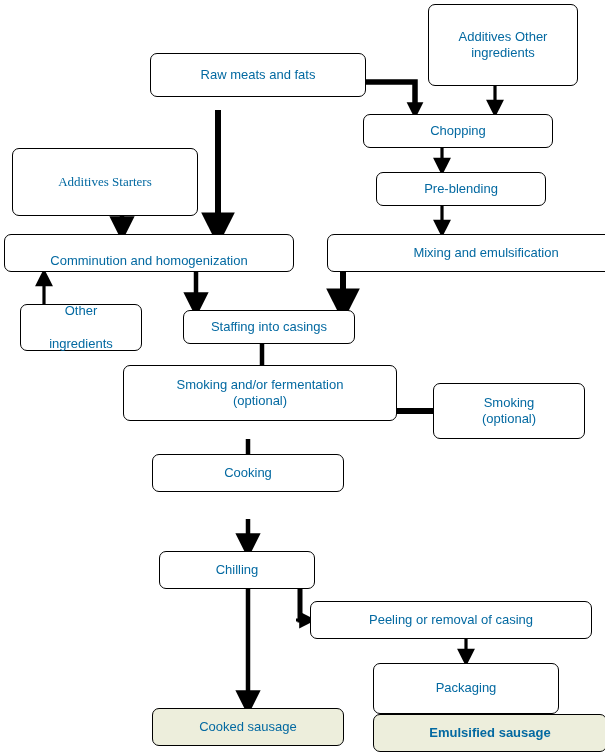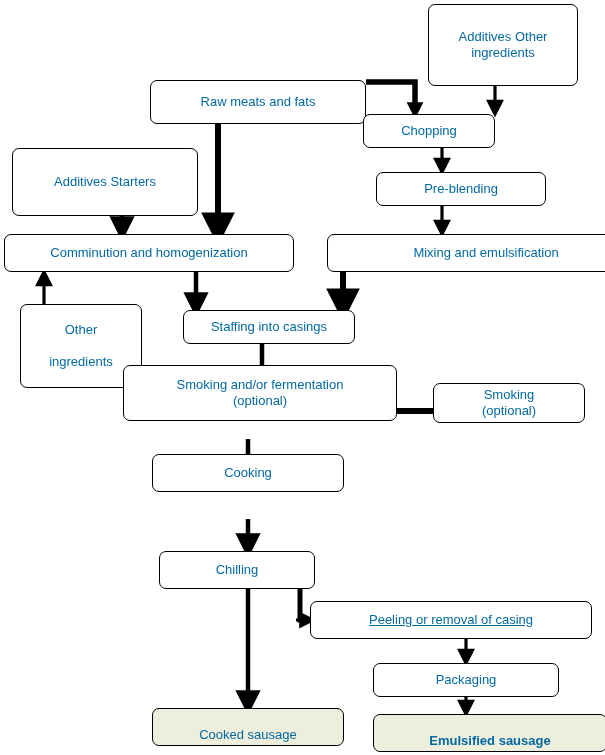--- a/index.html
+++ b/index.html
@@ -19,21 +19,21 @@
     border-radius:7px;
     display:flex;
     align-items:center;
     justify-content:center;
     text-align:center;
     font-size:13px;
     color:#0369a1;
     line-height:1.25;
     padding:2px 4px;
   }
-  .node.cream{background:#edeedc;align-items:flex-end;}
+  .node.cream{background:#edeedc;}
   .node.bold{font-weight:bold;}
   .node span{display:block;width:100%;white-space:pre-line;}
   svg.edges{position:absolute;left:0;top:0;width:605px;height:755px;pointer-events:none;}
 </style>
 </head>
 <body>
 
 <div id="diagram">
 
   <svg class="edges" viewBox="0 0 605 755">
@@ -81,77 +81,77 @@
     <line x1="466" y1="639" x2="466" y2="657" stroke="#000" stroke-width="3.2" marker-end="url(#arrT)"></line>
 
     <line x1="466" y1="697" x2="466" y2="708" stroke="#000" stroke-width="3.2" marker-end="url(#arrT)"></line>
   </svg>
 
   <div class="node" style="left:428px;top:4px;width:150px;height:82px;">
     <span>Additives Other
 ingredients</span>
   </div>
 
-  <div class="node" style="left:150px;top:80px;width:216px;height:44px;align-items:center;">
+  <div class="node" style="left:150px;top:53px;width:216px;height:44px;align-items:center;">
     <span>Raw meats and fats</span>
   </div>
 
-  <div class="node" style="left:363px;top:114px;width:132px;height:34px;">
+  <div class="node" style="left:363px;top:114px;width:190px;height:34px;">
     <span>Chopping</span>
   </div>
 
-  <div class="node" style="left:12px;top:148px;width:186px;height:68px;">
+  <div class="node" style="left:12px;top:148px;width:186px;height:68px;font-family:Liberation Serif, serif;">
     <span>Additives Starters</span>
   </div>
 
   <div class="node" style="left:376px;top:172px;width:170px;height:34px;">
     <span>Pre-blending</span>
   </div>
 
-  <div class="node" style="left:4px;top:234px;width:290px;height:38px;">
+  <div class="node" style="left:4px;top:234px;width:290px;height:38px;align-items:flex-end;">
     <span>Comminution and homogenization</span>
   </div>
 
   <div class="node" style="left:327px;top:234px;width:318px;height:38px;">
     <span>Mixing and emulsification</span>
   </div>
 
-  <div class="node" style="left:20px;top:304px;width:122px;height:84px;">
+  <div class="node" style="left:20px;top:304px;width:122px;height:47px;">
     <span>Other
 
 ingredients</span>
   </div>
 
   <div class="node" style="left:183px;top:310px;width:172px;height:34px;">
     <span>Staffing into casings</span>
   </div>
 
   <div class="node" style="left:123px;top:365px;width:274px;height:56px;text-align:center;">
     <span>Smoking and/or fermentation
 (optional)</span>
   </div>
 
-  <div class="node" style="left:433px;top:383px;width:152px;height:40px;">
+  <div class="node" style="left:433px;top:383px;width:152px;height:56px;">
     <span>Smoking
 (optional)</span>
   </div>
 
   <div class="node" style="left:152px;top:454px;width:192px;height:38px;">
     <span>Cooking</span>
   </div>
 
   <div class="node" style="left:159px;top:551px;width:156px;height:38px;">
     <span>Chilling</span>
   </div>
 
-  <div class="node" style="left:310px;top:601px;width:282px;height:38px;text-decoration:underline;">
+  <div class="node" style="left:310px;top:601px;width:282px;height:38px;">
     <span>Peeling or removal of casing</span>
   </div>
 
-  <div class="node" style="left:373px;top:663px;width:186px;height:34px;">
+  <div class="node" style="left:373px;top:663px;width:186px;height:51px;">
     <span>Packaging</span>
   </div>
 
   <div class="node cream" style="left:152px;top:708px;width:192px;height:38px;">
     <span>Cooked sausage</span>
   </div>
 
   <div class="node cream bold" style="left:373px;top:714px;width:234px;height:38px;">
     <span>Emulsified sausage</span>
   </div>

